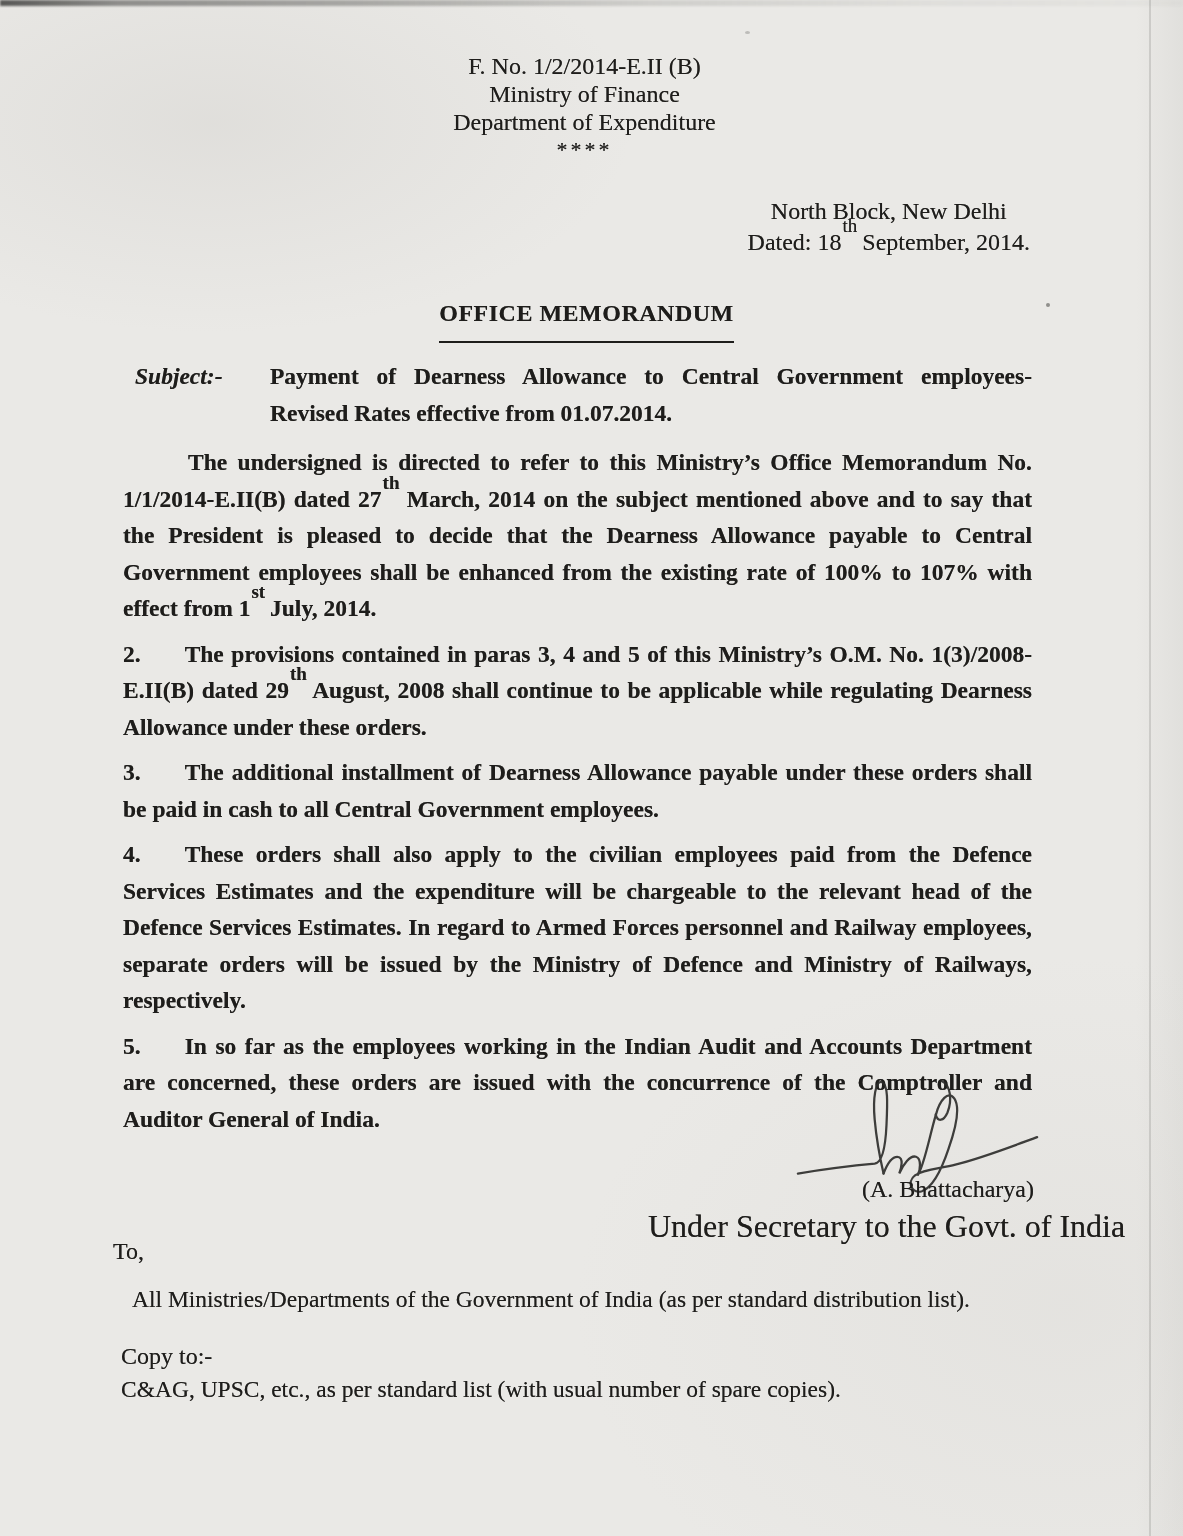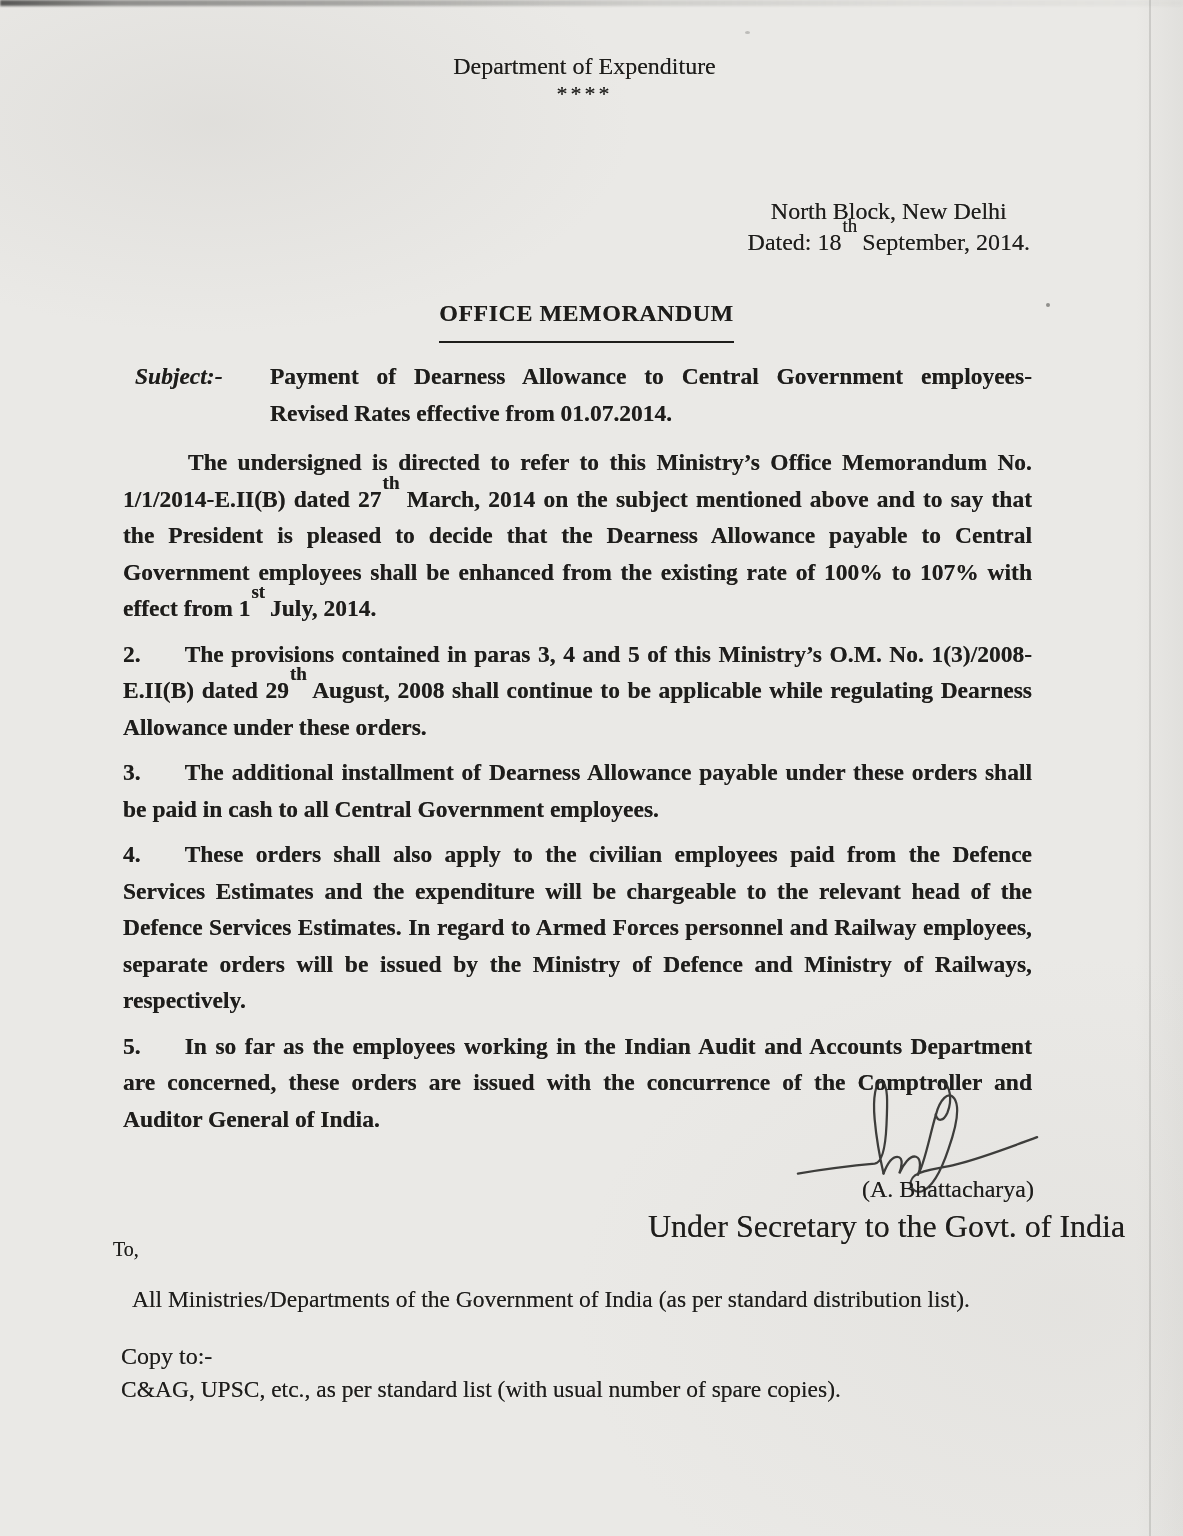--- a/index.html
+++ b/index.html
@@ -61,36 +61,38 @@
   .pnum{display:inline;}
   .pgap{display:inline-block;width:44px;}
   sup.sp{font-size:19px;line-height:0;position:relative;top:-9px;left:1px;}
 
   
   .sig-svg{position:absolute;left:792px;top:1078px;width:250px;height:128px;}
   .sig-name{position:absolute;left:862px;top:1176px;font-size:24px;}
   .sig-title{position:absolute;left:648px;top:1208px;font-size:32px;}
 
   
-  .to-line{position:absolute;left:113px;top:1238px;font-size:20px;}
+  .to-line{position:absolute;left:113px;top:1238px;font-size:24px;}
   .recipients{position:absolute;left:132px;top:1240px;font-size:23.5px;margin-top:46px;}
   .copy-label{position:absolute;left:121px;top:1343px;font-size:24px;}
   .copy-text{position:absolute;left:121px;top:1376px;font-size:23.5px;}
 </style>
 </head>
 <body>
 
 <div class="page">
 
   <div class="top-edge"></div>
   <div class="scan-line"></div>
   <div class="speck speck-a"></div>
   <div class="speck speck-b"></div>
 
   <div class="letterhead ink">
+    <div>F. No. 1/2/2014-E.II (B)</div>
+    <div>Ministry of Finance</div>
     <div>Department of Expenditure</div>
     <div class="stars">****</div>
   </div>
 
   <div class="dateline ink">
     <div>North Block, New Delhi</div>
     <div><span>Dated: 18</span><sup class="sp">th</sup><span> September, 2014.</span></div>
   </div>
 
   <div class="om-title-wrap">

